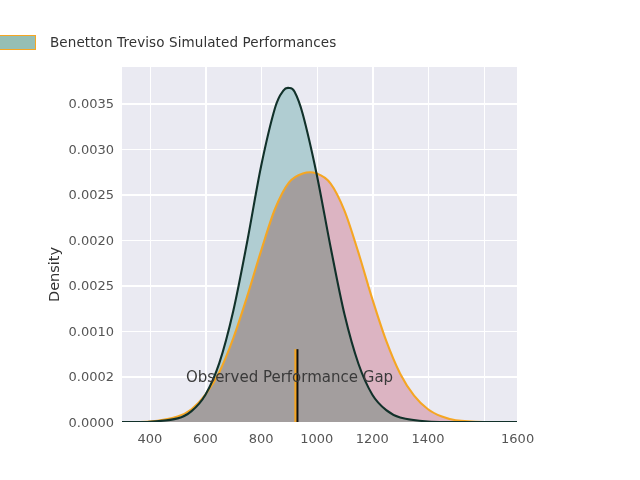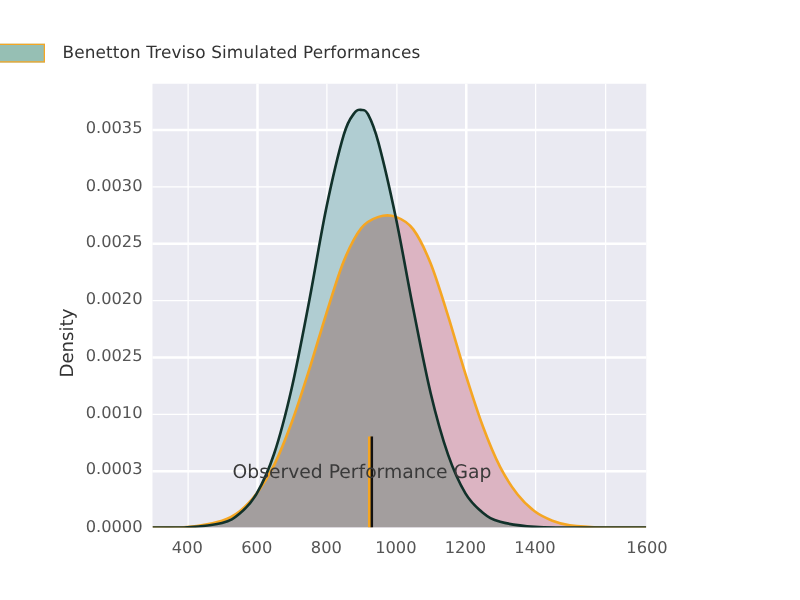--- a/index.html
+++ b/index.html
@@ -113,21 +113,21 @@
       <div class="tick xtick" style="left: 205.451px;">600</div>
       <div class="tick xtick" style="left: 261.085px;">800</div>
       <div class="tick xtick" style="left: 316.718px;">1000</div>
       <div class="tick xtick" style="left: 372.352px;">1200</div>
       <div class="tick xtick" style="left: 427.986px; text-align: center;">1400</div>
       <div class="tick xtick" style="left: 483.62px; margin-left: 34px;">1600</div>
       <div class="tick ytick" style="top: 410px;">
         <span class="ytick-inner">0.0000</span>
       </div>
       <div class="tick ytick" style="top: 364.487px;">
-        <span class="ytick-inner">0.0003</span>
+        <span class="ytick-inner">0.0002</span>
       </div>
       <div class="tick ytick" style="top: 318.974px;">
         <span class="ytick-inner">0.0010</span>
       </div>
       <div class="tick ytick" style="top: 273.462px;">
         <span class="ytick-inner">0.0025</span>
       </div>
       <div class="tick ytick" style="top: 227.949px;">
         <span class="ytick-inner">0.0020</span>
       </div>

